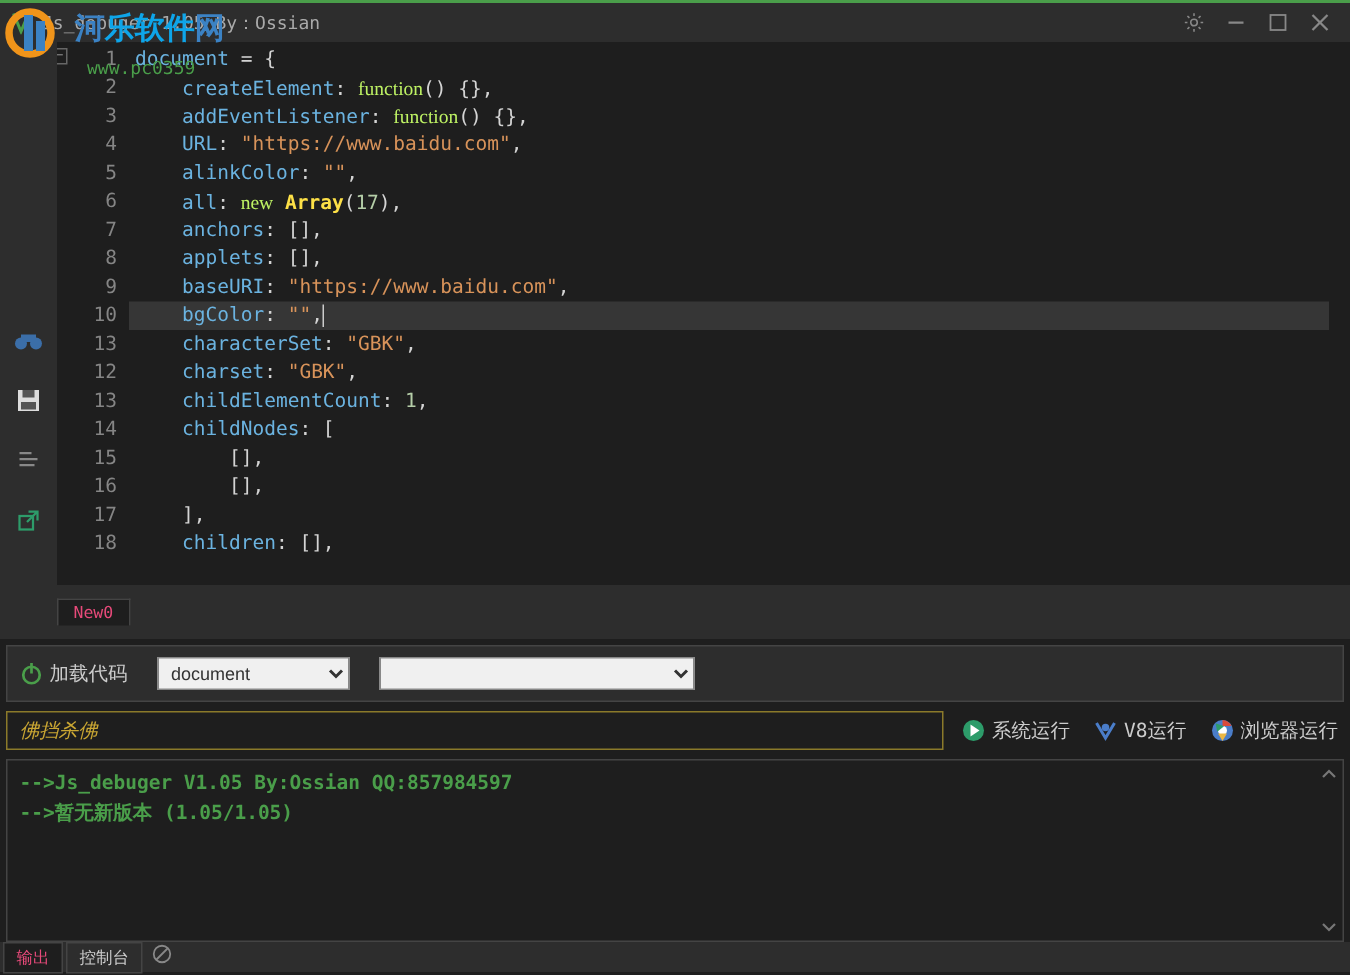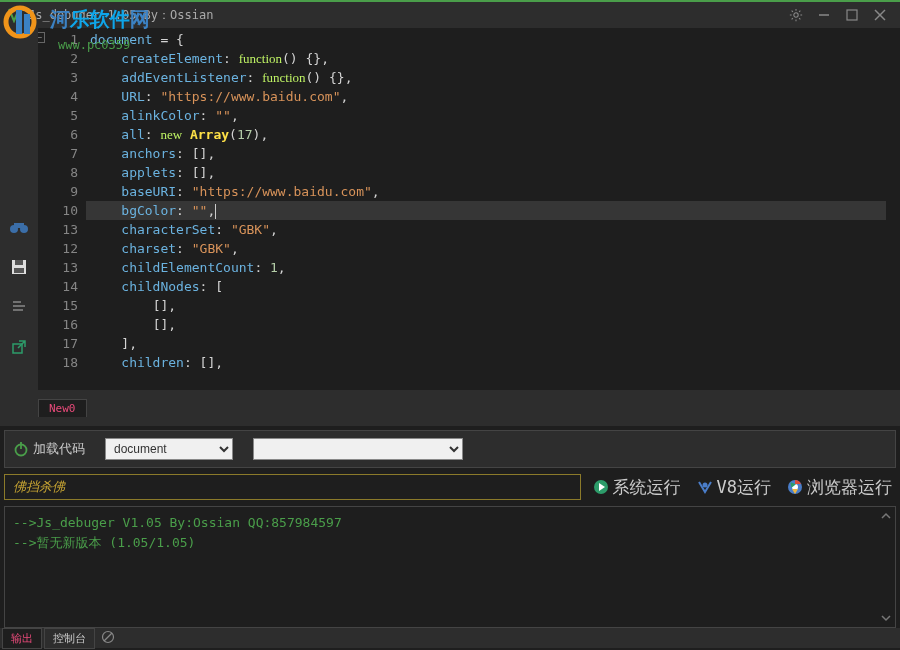--- a/index.html
+++ b/index.html
@@ -124,34 +124,35 @@
   background: #1e1e1e;
   border: 1px solid #8b7a2a;
   color: #c9a633;
   font-size: 13px;
   font-style: italic;
   padding: 0 8px;
   outline: none;
 }
 .searchbar .rbtn {
   display: flex; align-items: center; gap: 4px;
-  color: #ccc; font-size: 17px; cursor: pointer;
+  color: #ccc; font-size: 13px; cursor: pointer;
   padding: 0 4px;
 }
 
 .console {
   height: 122px;
   margin: 0 4px;
   background: #1e1e1e;
   border: 1px solid #444;
   padding: 6px 8px;
   color: #4a9e4a;
   font-size: 13px;
   line-height: 20px;
   position: relative;
+  font-weight: bold;
 }
 .console .scroll-up, .console .scroll-down {
   position: absolute; right: 2px; width: 14px; height: 14px;
   display: flex; align-items: center; justify-content: center;
   color: #666; font-size: 10px;
 }
 .console .scroll-up { top: 2px; }
 .console .scroll-down { bottom: 2px; }
 
 .bottombar {

